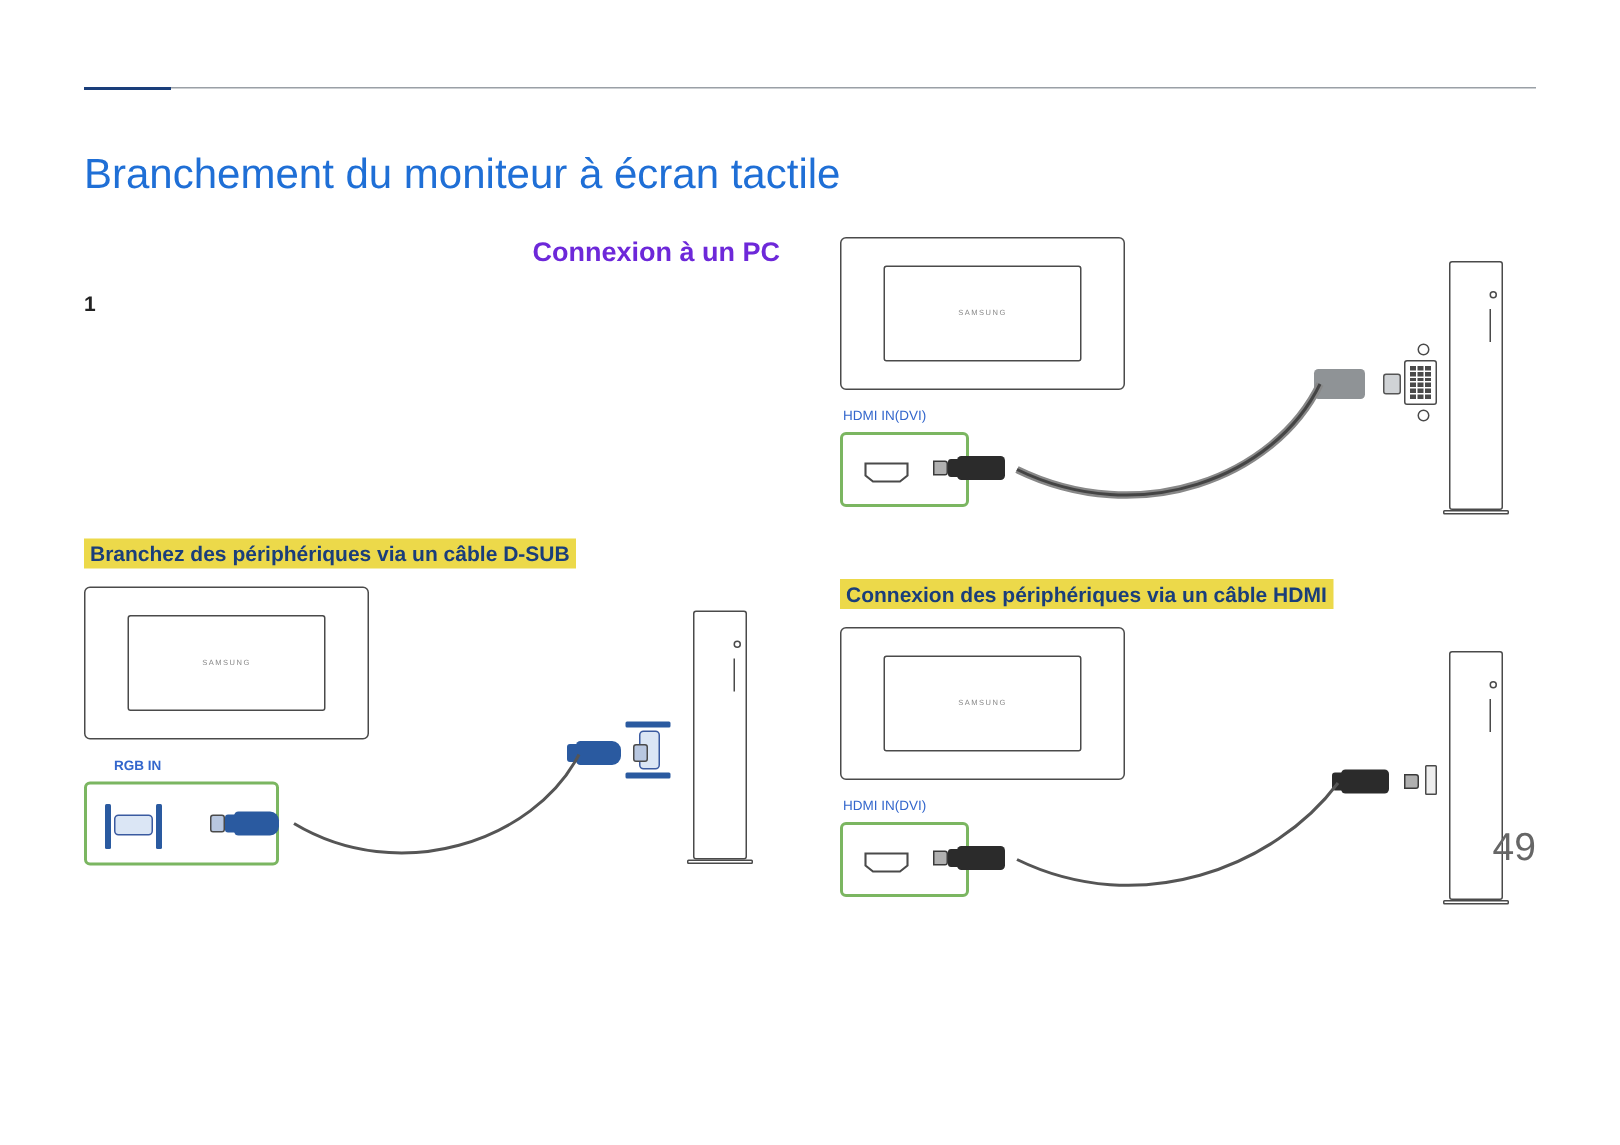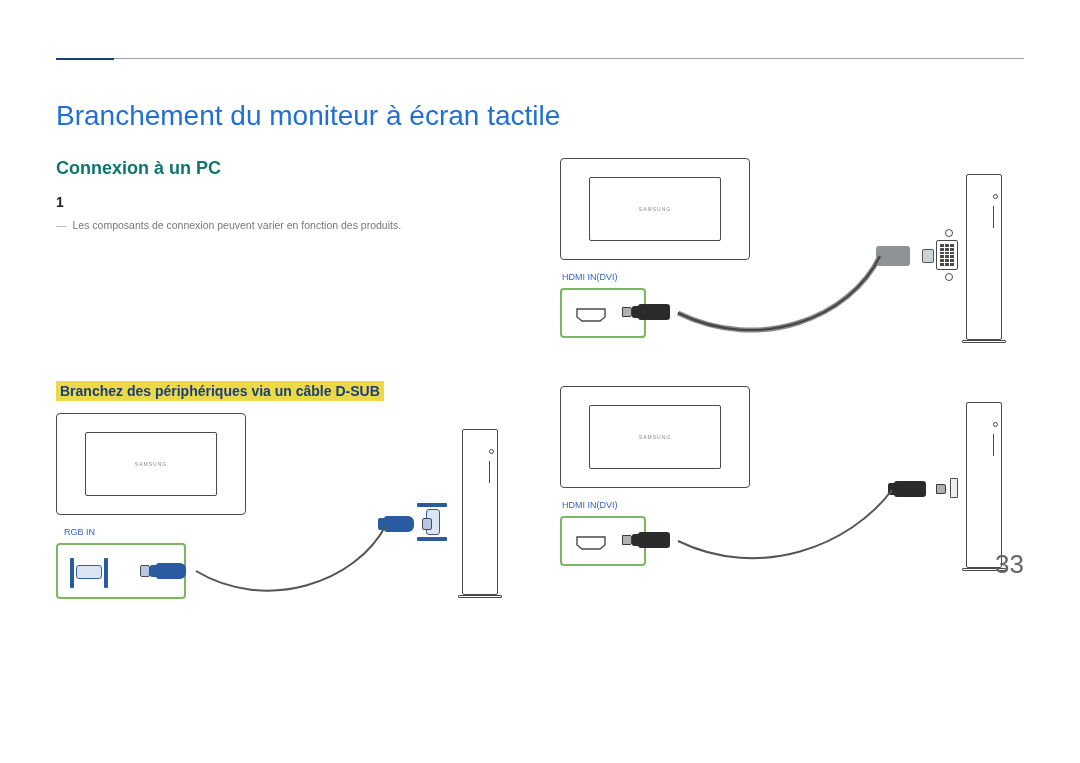--- a/index.html
+++ b/index.html
@@ -3,21 +3,21 @@
 <meta charset="utf-8">
 <style>
   * { box-sizing: border-box; margin: 0; padding: 0; }
   html, body { width: 1080px; height: 763px; background: #fff; font-family: Arial, Helvetica, sans-serif; color: #222; }
   .page { position: relative; width: 1080px; height: 608px; padding: 60px 56px 28px 56px; }
   .top-rule { position: absolute; left: 56px; right: 56px; top: 58px; border-top: 1px solid #9aa0a6; }
   .top-accent { position: absolute; left: 56px; top: 57.5px; height: 2px; width: 58px; background: #1a3e7a; }
   .title { margin-top: 40px; font-size: 28px; font-weight: 500; color: #1f6fd6; }
   .cols { display: flex; gap: 40px; margin-top: 26px; }
   .col { flex: 1; min-width: 0; }
-  .h2 { font-size: 18px; font-weight: 700; color: #0f766e; margin-bottom: 16px; }
+  .h2 { font-size: 18px; font-weight: 700; color: #6d28d9; margin-bottom: 16px; text-align: right; }
   .step-row { display: flex; gap: 12px; font-size: 11px; margin-bottom: 10px; }
   .step-num { font-weight: 700; font-size: 14px; line-height: 1; }
   .note { font-size: 10.5px; color: #777; margin-top: 4px; }
   .note::before { content: "―"; letter-spacing: 2px; margin-right: 4px; color: #aaa; }
   .h3 { display: inline-block; font-size: 14px; font-weight: 700; color: #1a3e7a; background: #ecd94a; padding: 2px 4px; margin-bottom: 12px; }
   .section { margin-bottom: 28px; }
   .diagram { position: relative; width: 460px; height: 200px; }
   .monitor { position: absolute; left: 0; top: 0; width: 190px; height: 102px; border: 1.5px solid #4a4a4a; border-radius: 4px; }
   .monitor-inner { position: absolute; left: 28px; top: 18px; width: 132px; height: 64px; border: 1.5px solid #4a4a4a; border-radius: 2px; }
   .brand { position: absolute; left: 50%; top: 50%; transform: translate(-50%,-50%); font-size: 5px; letter-spacing: 1px; color: #888; }
@@ -77,31 +77,30 @@
 
   <h1 class="title">Branchement du moniteur à écran tactile</h1>
 
   <div class="cols">
 
     <div class="col">
       <div class="h2">Connexion à un PC</div>
       <div class="step-row">
         <div class="step-num">1</div>
       </div>
-      <div class="note">Les composants de connexion peuvent varier en fonction des produits.</div>
 
       <div class="section" style="margin-top:150px;">
         <div class="h3">Branchez des périphériques via un câble D-SUB</div>
         <div class="diagram">
           <div class="monitor">
             <div class="monitor-inner">
               <span class="brand">SAMSUNG</span>
             </div>
           </div>
-          <div class="port-label" style="left:8px; top:114px;">RGB IN</div>
+          <div class="port-label" style="left:20px; top:114px;font-weight:bold;">RGB IN</div>
           <div class="port-box" style="left:0; top:130px; height:56px; width:130px;">
 
             <div class="dsub-sock" style="left:18px; top:20px;"></div>
           </div>
 
           <div class="conn dsub-plug" style="left:100px; top:147px;">
             <div class="grip"></div>
               <div class="body"></div>
               <div class="tip" style="right:auto;left:-16px;"></div>
           </div>
@@ -184,20 +183,21 @@
               <div class="tip"></div>
           </div>
           <svg class="cable-path double" style="left:0;top:0;width:460px;height:200px;">
             <path class="outer" d="M118,155 C200,195 290,160 320,98"></path>
             <path class="inner" d="M118,155 C200,195 290,160 320,98"></path>
           </svg>
         </div>
       </div>
 
       <div class="section">
+        <div class="h3">Connexion des périphériques via un câble HDMI</div>
         <div class="diagram">
           <div class="monitor">
             <div class="monitor-inner">
               <span class="brand">SAMSUNG</span>
             </div>
           </div>
           <div class="port-label" style="left:2px; top:114px;">HDMI IN(DVI)</div>
           <div class="port-box" style="left:0; top:130px;">
             <div class="hdmi-sock" style="left:14px; top:18px;">
               <svg width="30" height="14">
@@ -224,14 +224,14 @@
           </div>
           <svg class="cable-path" style="left:0;top:0;width:460px;height:200px;">
             <path d="M118,155 C200,195 290,160 332,104"></path>
           </svg>
         </div>
       </div>
 
     </div>
   </div>
 
-  <div class="page-num">33</div>
+  <div class="page-num">49</div>
 </div>
 
 </body></html>

